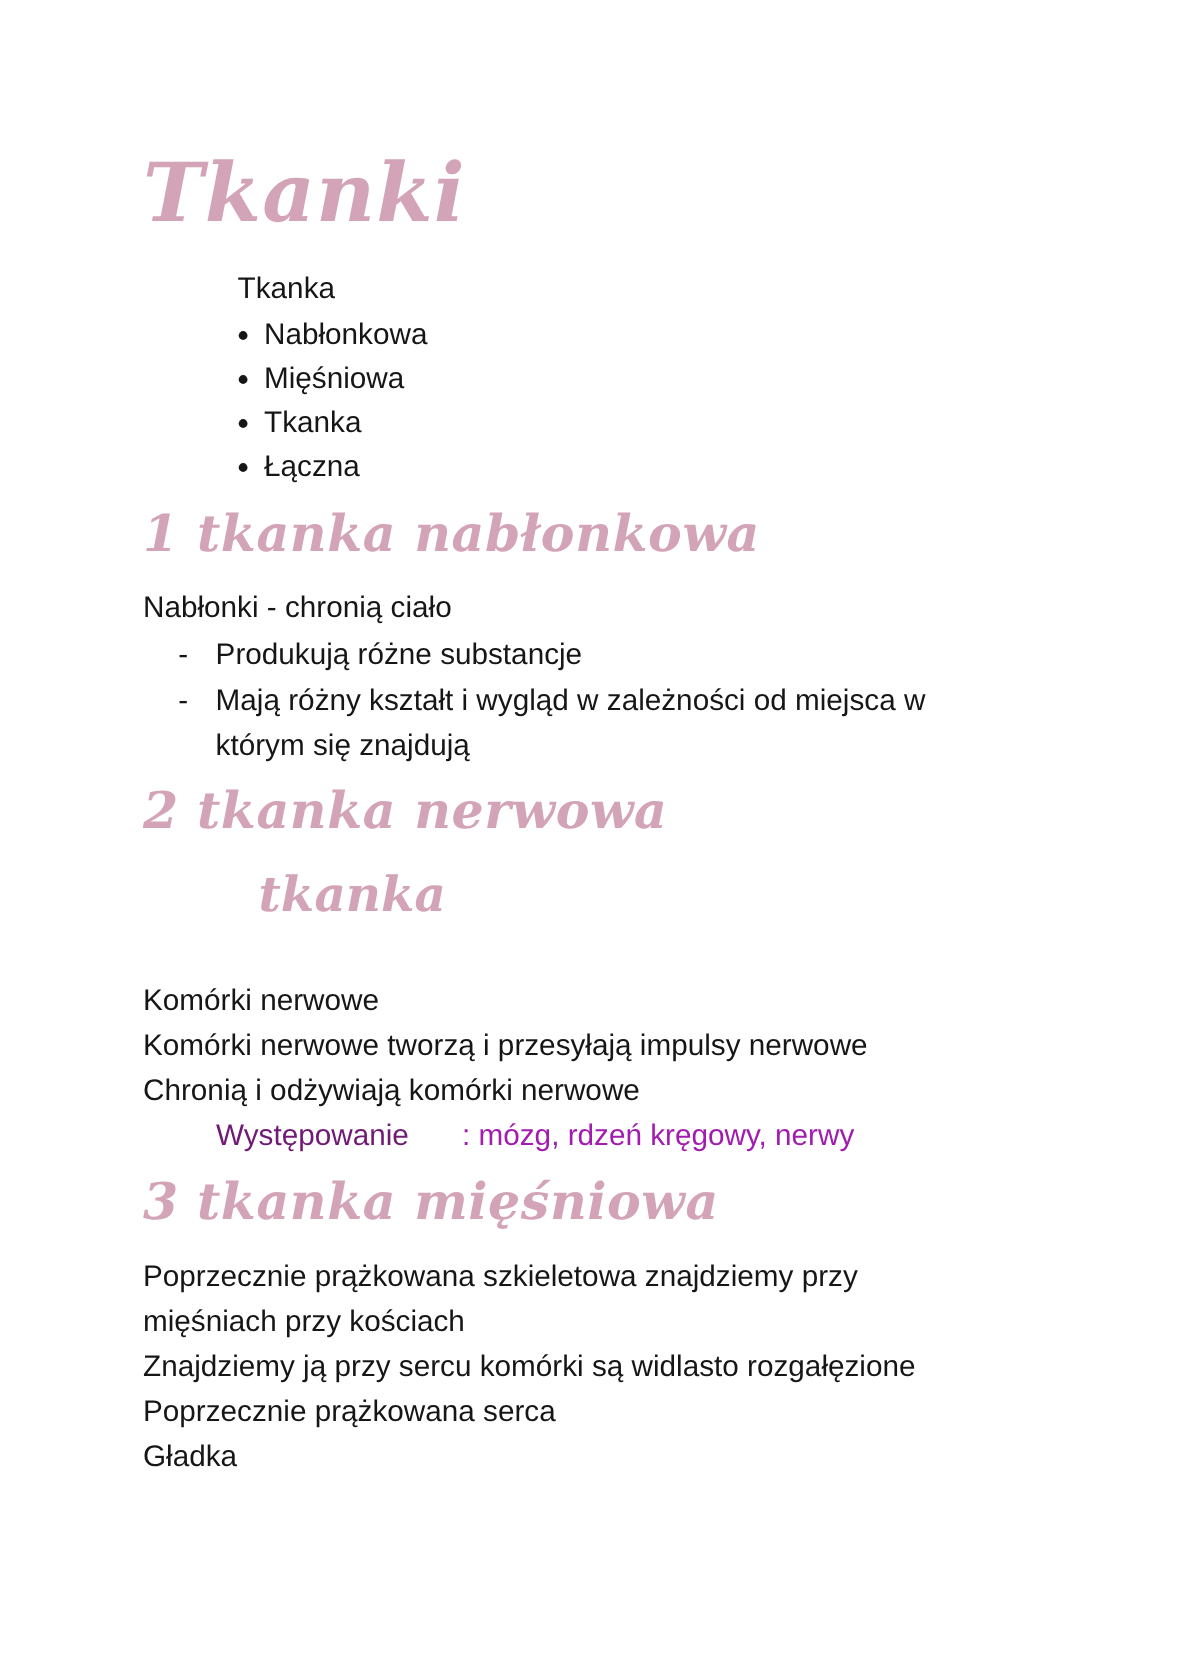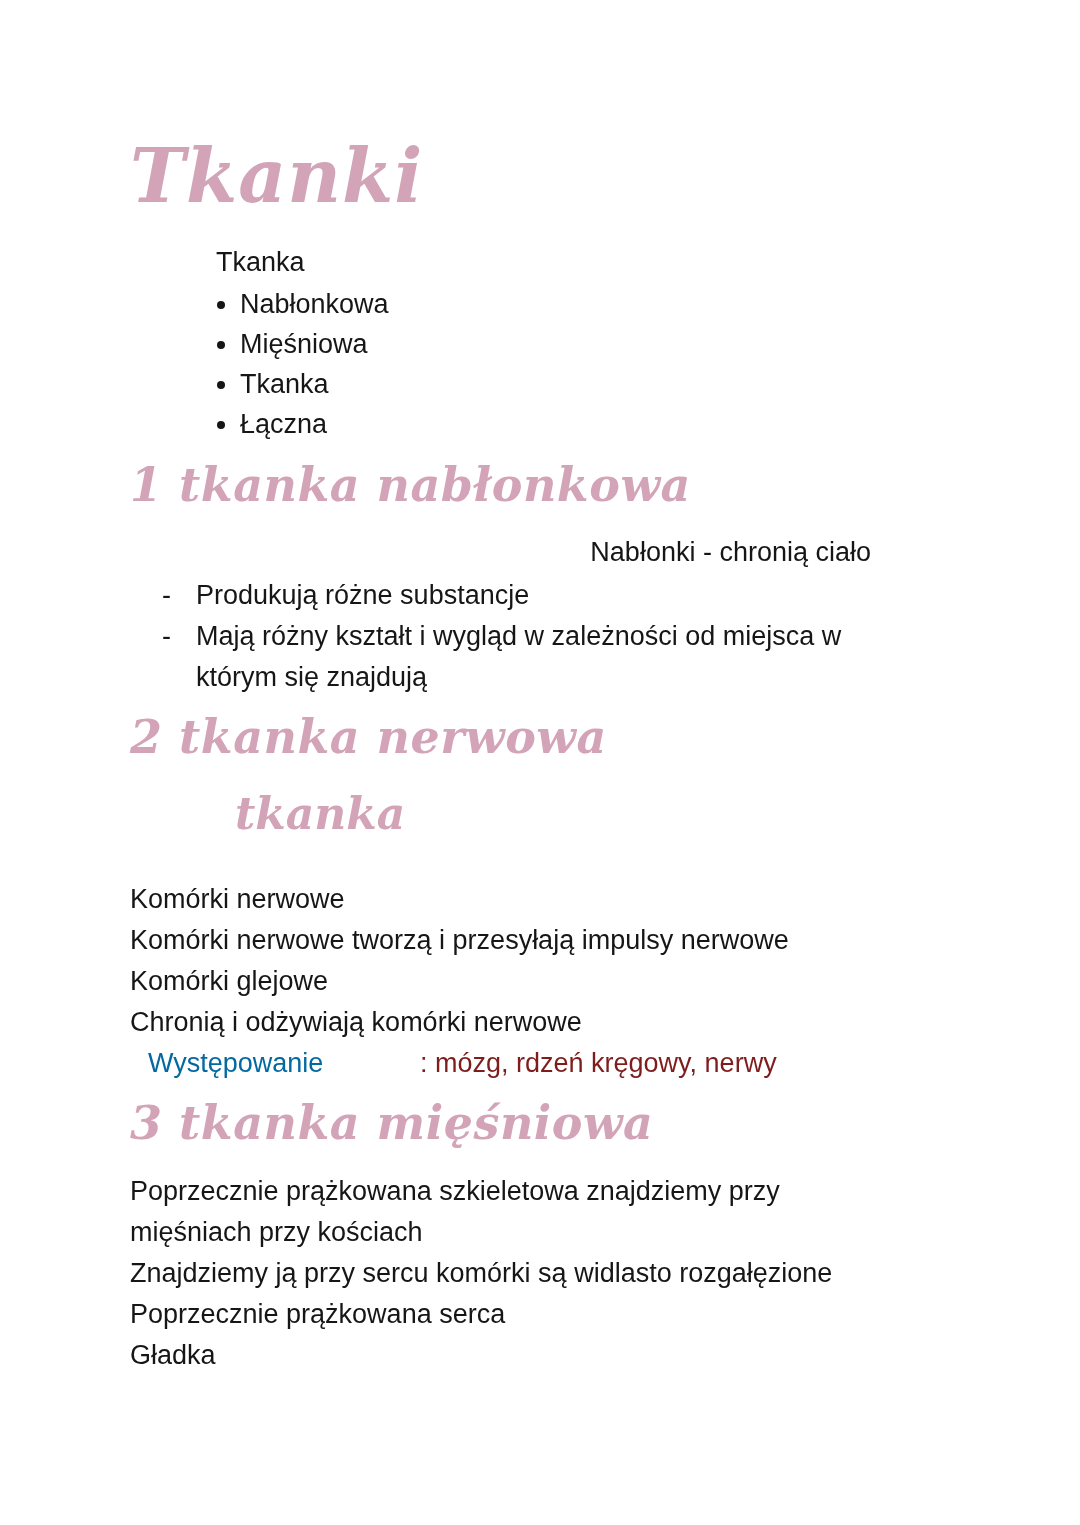--- a/index.html
+++ b/index.html
@@ -52,54 +52,55 @@
   ul.bullets {
     margin: 2px 0 0 0;
     padding: 0 0 0 66px;
     list-style: disc outside;
   }
   ul.bullets li {
     font-size: 27px;
     line-height: 40px;
     margin-left: 44px;
   }
-  .lead { margin-top: 22px; text-align: right; }
+  .lead { margin-top: 22px; }
   ul.dashes {
     margin: 2px 0 0 0;
     padding: 0;
     list-style: none;
   }
   ul.dashes li {
     position: relative;
     padding-left: 66px;
     font-size: 27px;
     line-height: 41px;
   }
   ul.dashes li::before {
     content: "-";
     position: absolute;
     left: 32px;
     top: 0;
   }
   .dash-wide { max-width: 810px; }
-  .lines-start { margin-top: 40px; }
+  .lines-start { margin-top: 50px; }
   .para-wide { max-width: 900px; margin-top: 22px; }
   .prop-row {
     margin: 0;
     padding-left: 18px;
     font-size: 27px;
     line-height: 41px;
   }
   .prop-name {
     display: inline-block;
     width: 272px;
-    color: #0369a1;
+    color: #701a75;
     vertical-align: top;
+    text-align: center;
   }
-  .prop-value { color: #7f1d1d; }
+  .prop-value { color: #a21caf; }
 </style>
 </head>
 <body>
 
 <div class="page">
 
   <h1 class="script page-title">Tkanki</h1>
 
   <p class="intro-label">Tkanka</p>
 
@@ -118,21 +119,20 @@
     <li>Produkują różne substancje</li>
     <li class="dash-wide">Mają różny kształt i wygląd w zależności od miejsca w którym się znajdują</li>
   </ul>
 
   <h2 class="script h2">2 tkanka nerwowa</h2>
 
   <div class="script sub-script">tkanka</div>
 
   <p class="body-line lines-start">Komórki nerwowe</p>
   <p class="body-line">Komórki nerwowe tworzą i przesyłają impulsy nerwowe</p>
-  <p class="body-line">Komórki glejowe</p>
   <p class="body-line">Chronią i odżywiają komórki nerwowe</p>
 
   <p class="prop-row">
     <span class="prop-name">Występowanie</span><span class="prop-value">: mózg, rdzeń kręgowy, nerwy</span>
   </p>
 
   <h2 class="script h2">3 tkanka mięśniowa</h2>
 
   <p class="body-line para-wide">Poprzecznie prążkowana szkieletowa znajdziemy przy mięśniach przy kościach</p>
   <p class="body-line">Znajdziemy ją przy sercu komórki są widlasto rozgałęzione</p>

